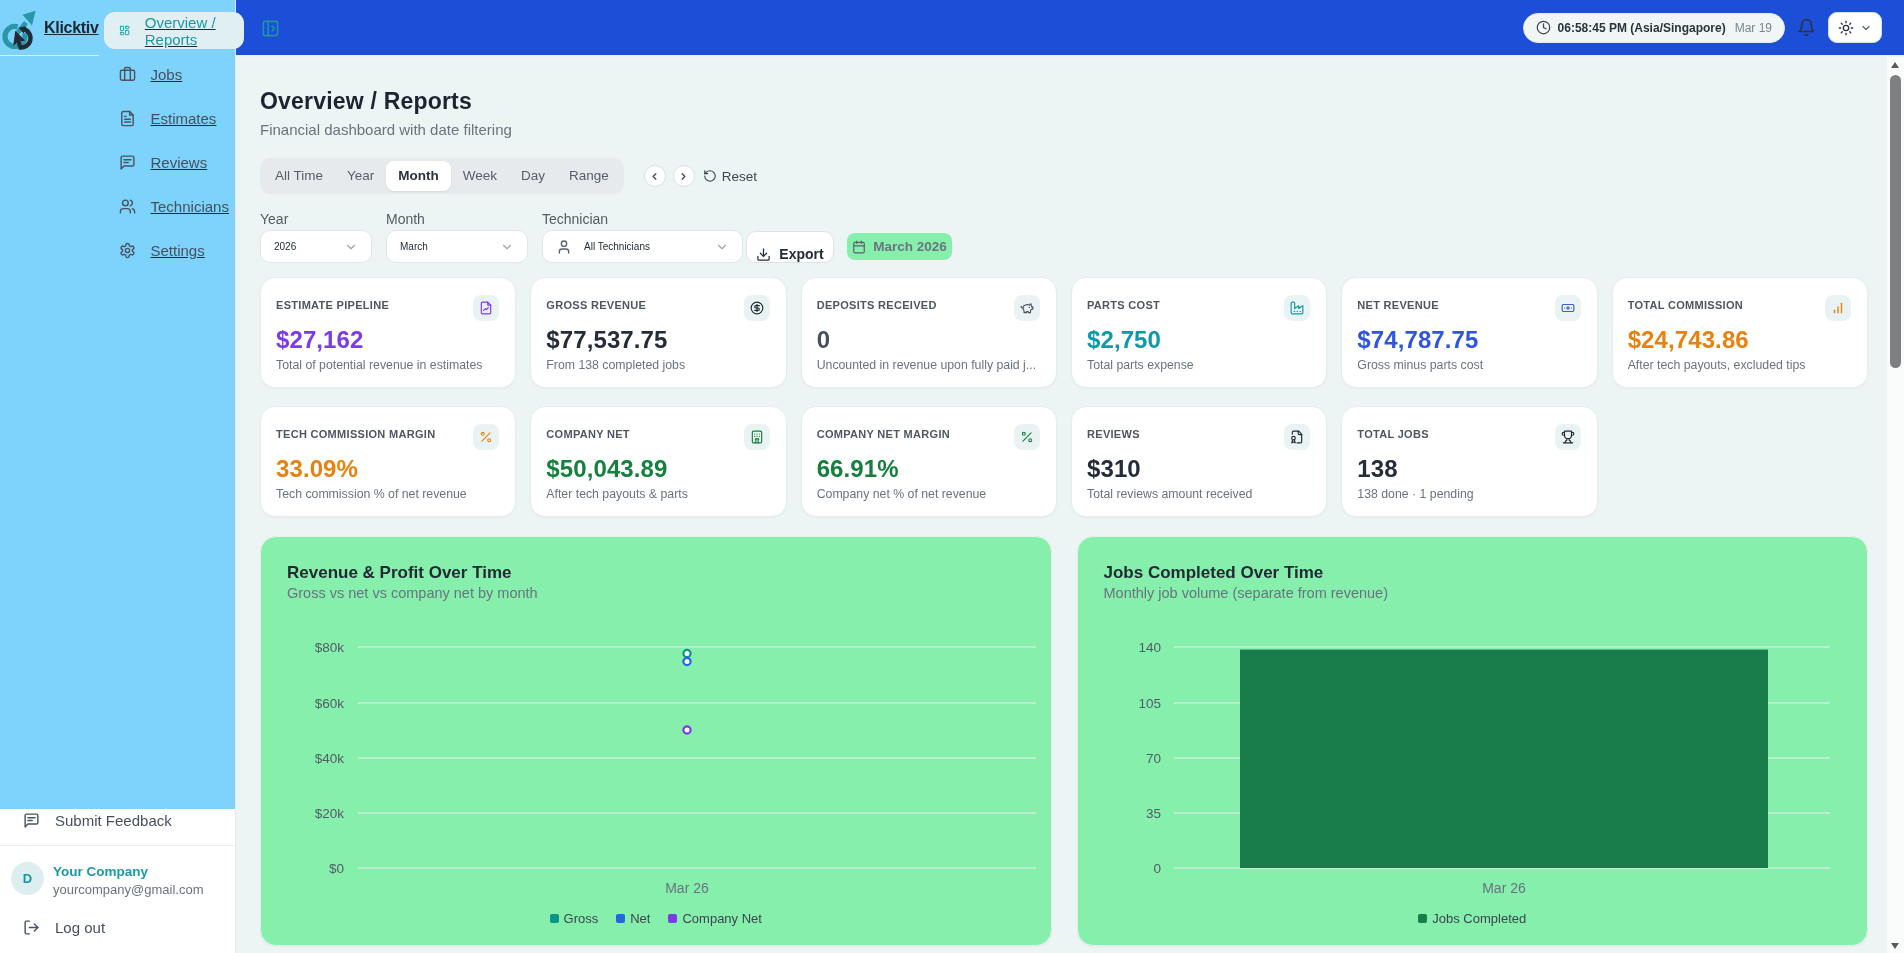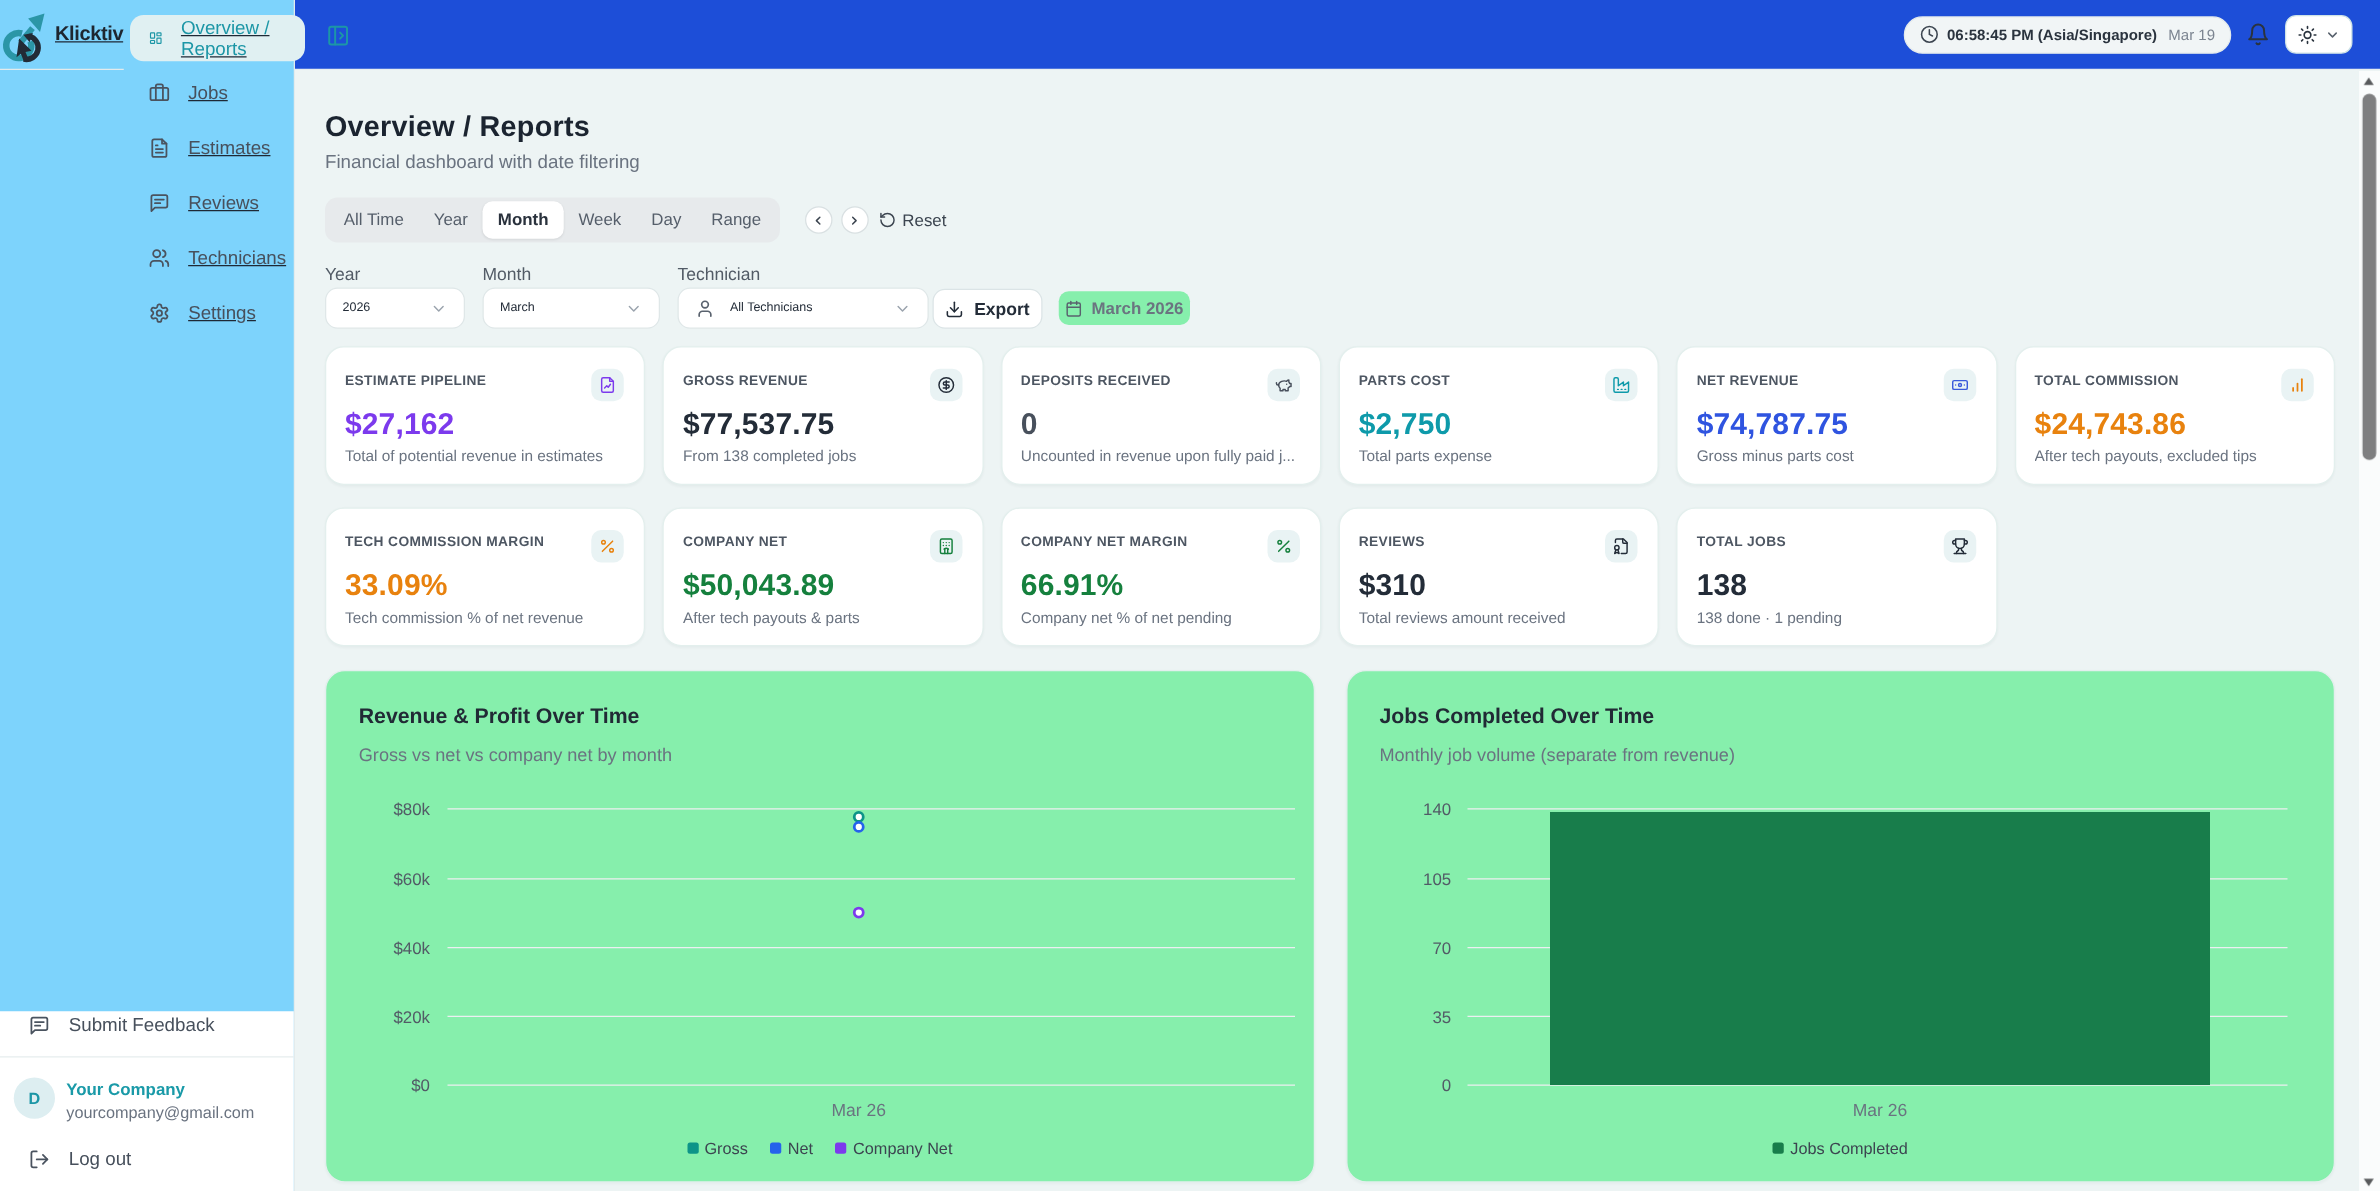--- a/index.html
+++ b/index.html
@@ -61,40 +61,40 @@
 
 .selects-row { display:flex; align-items:flex-end; margin-top:17px; }
 .field label { display:block; font-size:14px; color:#525b66; margin-bottom:3px; }
 .select { display:flex; align-items:center; height:33px; background:#fff; border:1px solid #dfe7e8; border-radius:10px; padding:0 13px; font-size:10px; color:#232c38; }
 .select .sp { flex:1; }
 .select svg.chev { width:14px; height:14px; stroke:#9aa3ad; margin-left:10px; }
 .select svg.usr { width:16px; height:16px; stroke:#59626e; margin-right:12px; }
 .sel-year { width:112px; margin-right:14px; }
 .sel-month { width:142px; margin-right:14px; }
 .sel-tech { width:201px; margin-right:3px; }
-.export-btn { display:flex; align-items:center; gap:8px; height:32px; width:88px; justify-content:center; background:#fff; border:1px solid #dbe4e6; border-radius:10px; font-size:14px; font-weight:bold; color:#232c38; margin-right:13px; }
+.export-btn { display:flex; align-items:flex-end; gap:8px; height:32px; width:88px; justify-content:center; background:#fff; border:1px solid #dbe4e6; border-radius:10px; font-size:14px; font-weight:bold; color:#232c38; margin-right:13px; }
 .export-btn svg { width:15px; height:15px; stroke:#232c38; }
 .chip { display:flex; align-items:center; gap:7px; height:27px; width:105px; justify-content:center; background:#86efac; border-radius:8px; font-size:13.5px; font-weight:bold; color:#6b7480; margin-bottom:3px; }
 .chip svg { width:14px; height:14px; stroke:#59626e; }
 
 
 .kpis { display:grid; grid-template-columns:repeat(6,1fr); gap:18px 14px; margin-top:14px; }
 .kpi { background:#fff; border:1px solid #e3efed; border-radius:15px; padding:14px 15px; box-shadow:0 1px 2px rgba(25,55,60,.04); height:111px; position:relative; }
 .kpi-top { display:flex; align-items:flex-start; justify-content:space-between; }
 .kpi-title { font-size:11px; letter-spacing:.3px; color:#4d5662; font-weight:bold; padding-top:7px; }
 .kpi-ic { width:26px; height:26px; border-radius:8px; background:#e9f3f4; display:flex; align-items:center; justify-content:center; position:absolute; top:17px; right:16px; }
 .kpi-ic svg { width:14px; height:14px; }
 .kpi-val { font-size:24px; font-weight:bold; position:absolute; left:15px; top:48px; letter-spacing:0.1px; }
 .kpi-sub { font-size:12.3px; color:#6a7380; position:absolute; left:15px; top:80px; right:9px; white-space:nowrap; overflow:hidden; }
 
 
 .charts { display:grid; grid-template-columns:1fr 1fr; gap:25px; margin-top:19px; }
 .chart-card { background:#86efac; border:1px solid #e3efed; border-radius:16px; padding:0 26px; box-shadow:0 1px 2px rgba(25,55,60,.04); height:410px; position:relative; }
 .chart-title { font-size:17px; font-weight:bold; color:#212a35; padding-top:26px; }
-.chart-sub { font-size:14.5px; color:#6a7380; margin-top:14px; }
+.chart-sub { font-size:14.5px; color:#6a7380; margin-top:2px; }
 svg.plot { display:block; position:absolute; left:0; top:71px; }
 .legend { display:flex; justify-content:center; gap:18px; position:absolute; top:374px; left:0; right:0; }
 .lg { display:flex; align-items:center; gap:5px; font-size:13px; color:#3c4550; }
 .sq { width:9px; height:9px; border-radius:2px; display:inline-block; }
 
 
 .sbar { position:fixed; top:57px; right:0; width:17px; height:896px; background:#fafcfc; z-index:50; }
 .sbar .thumb { position:absolute; left:3px; top:18px; width:11px; height:293px; background:#7e7f80; border-radius:6px; }
 .sbar .arr-up { position:absolute; left:4px; top:5px; width:0; height:0; border-left:4.5px solid transparent; border-right:4.5px solid transparent; border-bottom:6px solid #585a5c; }
 .sbar .arr-dn { position:absolute; left:4px; bottom:4px; width:0; height:0; border-left:4.5px solid transparent; border-right:4.5px solid transparent; border-top:6px solid #585a5c; }
@@ -441,21 +441,21 @@
               <div class="kpi-title">COMPANY NET MARGIN</div>
             <div class="kpi-ic">
                 <svg viewBox="0 0 24 24" fill="none" stroke="#15803d" stroke-width="2" stroke-linecap="round" stroke-linejoin="round">
                   <line x1="19" y1="5" x2="5" y2="19"></line>
                   <circle cx="6.5" cy="6.5" r="2.5"></circle>
                   <circle cx="17.5" cy="17.5" r="2.5"></circle>
                 </svg>
               </div>
             </div>
           <div class="kpi-val" style="color:#15803d">66.91%</div>
-          <div class="kpi-sub">Company net % of net pending</div>
+          <div class="kpi-sub">Company net % of net revenue</div>
         </div>
         <div class="kpi">
           <div class="kpi-top">
               <div class="kpi-title">REVIEWS</div>
             <div class="kpi-ic">
                 <svg viewBox="0 0 24 24" fill="none" stroke="#232c38" stroke-width="2" stroke-linecap="round" stroke-linejoin="round">
                   <path d="M12 22h6a2 2 0 0 0 2-2V7l-5-5H6a2 2 0 0 0-2 2v3"></path>
                   <path d="M14 2v4a2 2 0 0 0 2 2h4"></path>
                   <circle cx="6" cy="14" r="3"></circle>
                   <path d="M4.5 17 3 22l3-1.5L9 22l-1.5-5"></path>

